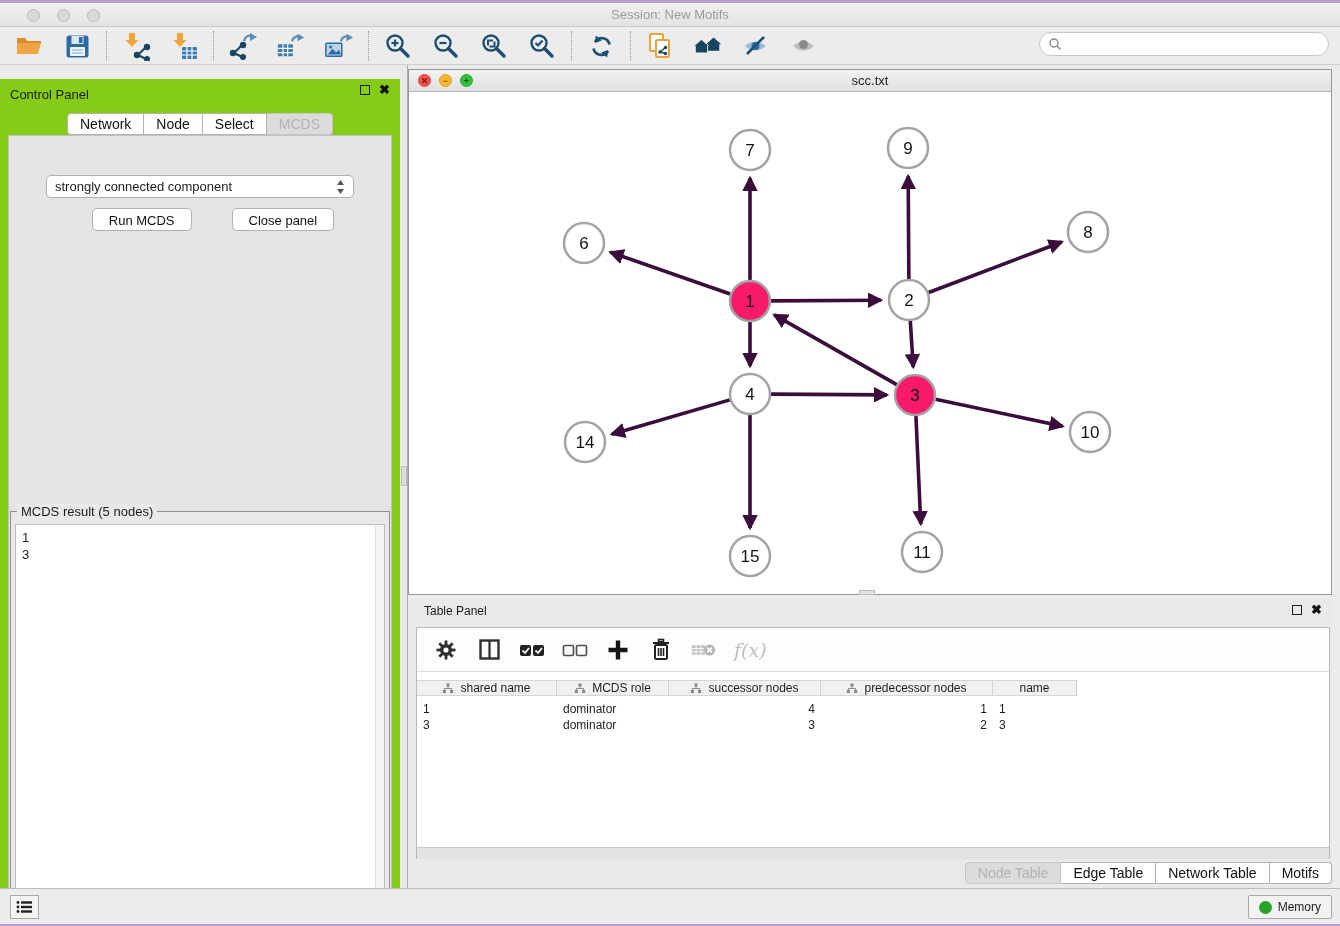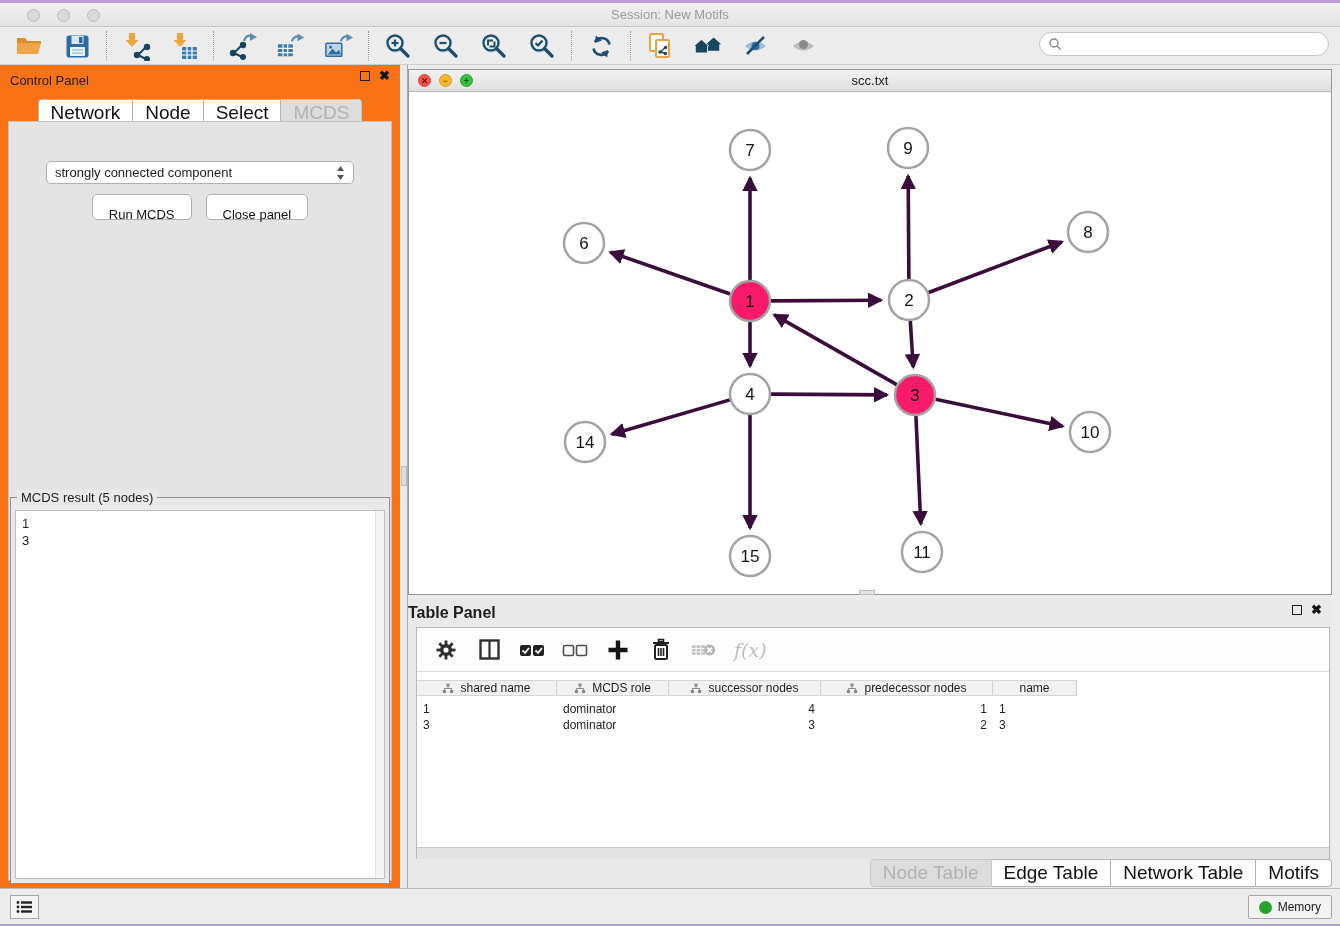--- a/index.html
+++ b/index.html
@@ -20,33 +20,33 @@
   .tb-icon { width:30px; height:30px; display:flex; align-items:center; justify-content:center; cursor:pointer; }
   .search-wrap { position:absolute; right:11px; top:4px; width:290px; height:24px; background:#fff; border:1px solid #c6c6c6; border-radius:12px; display:flex; align-items:center; padding-left:8px; }
   .search-wrap input { border:none; outline:none; background:transparent; font-size:12px; width:250px; font-family:"Liberation Sans",sans-serif; }
 
   
   .panel-head-btns { position:absolute; top:6px; right:10px; display:flex; gap:9px; align-items:center; }
   .float-btn { width:10px; height:10px; border:1.6px solid #1c1c1c; display:inline-block; }
   .close-x { font-size:13px; font-weight:bold; color:#111; line-height:10px; cursor:pointer; }
 
   
-  .control-panel { position:absolute; left:0; top:62px; width:400px; height:828px; background:#f97316; }
+  .control-panel { position:absolute; left:0; top:76px; width:400px; height:828px; background:#84cc16; }
   .cp-title { position:absolute; left:10px; top:8px; font-size:13px; color:#1c1c1c; }
   .seg { display:flex; }
-  .seg .tab { border:1px solid #b3b3b3; border-left:none; background:#fff; color:#111; font-size:19px; padding:2px 12px; cursor:pointer; white-space:nowrap; }
+  .seg .tab { border:1px solid #b3b3b3; border-left:none; background:#fff; color:#111; font-size:14px; padding:2px 12px; cursor:pointer; white-space:nowrap; }
   .seg .tab:first-child { border-left:1px solid #b3b3b3; border-radius:4px 0 0 4px; }
   .seg .tab:last-child { border-radius:0 4px 4px 0; }
   .seg .tab.active { background:#dcdcdc; color:#b2b2b2; border-color:#c6c6c6; }
   .cp-tabs { position:absolute; top:34px; left:0; right:0; display:flex; justify-content:center; }
   .cp-content { position:absolute; left:8px; right:8px; top:56px; bottom:12px; border:1px solid #c2c2c2; background:#e4e4e4; }
   .opt-label { position:absolute; top:18px; left:0; right:0; text-align:center; font-size:13px; }
   .dropdown { position:absolute; top:39px; left:37px; right:37px; height:23px; background:#fff; border:1px solid #b0b0b0; border-radius:5px; display:flex; align-items:center; padding:0 8px; cursor:pointer; }
   .dropdown .dd-val { flex:1; font-size:13px; }
-  .btn { background:#fff; border:1px solid #b0b0b0; border-radius:5px; height:23px; font-size:13px; padding:12px 16px; font-family:"Liberation Sans",sans-serif; cursor:pointer; color:#111; }
+  .btn { background:#fff; border:1px solid #b0b0b0; border-radius:5px; height:23px; font-size:13px; padding:4px 16px; font-family:"Liberation Sans",sans-serif; cursor:pointer; color:#111;margin-left:26px; }
   .cp-btn-row { position:absolute; top:72px; left:0; right:0; display:flex; justify-content:center; gap:14px; }
   .result-fieldset { position:absolute; left:10px; right:10px; top:432px; bottom:9px; border:1px solid #8f8f8f; background:#e9e9e9; }
   .result-legend { position:absolute; top:-8px; left:6px; background:#e9e9e9; padding:0 4px; font-size:13px; }
   .result-area { position:absolute; left:4px; right:4px; top:12px; bottom:4px; background:#fff; border:1px solid #bdbdbd; padding:4px 6px; font-size:13px; white-space:pre; line-height:17px; overflow:hidden; }
   .result-scroll { position:absolute; right:5px; top:13px; bottom:5px; width:9px; background:#f4f4f4; border-left:1px solid #e0e0e0; }
 
   
   .v-divider { position:absolute; left:400px; top:62px; width:8px; height:828px; background:#e9e9e9; border-right:1px solid #ababab; }
   .v-grip { position:absolute; left:1px; top:401px; width:6px; height:20px; background:#dcdcdc; border:1px solid #bdbdbd; }
 
@@ -56,21 +56,21 @@
   .net-title { position:absolute; left:0; right:0; top:3px; text-align:center; font-size:13px; color:#222; }
   .light { position:absolute; top:4px; width:13px; height:13px; border-radius:50%; font-size:9px; font-weight:bold; text-align:center; line-height:12px; cursor:pointer; }
   .light.red { background:#f6534b; border:1px solid #d8443d; color:#7b1410; }
   .light.yellow { background:#f8b62c; border:1px solid #d99c22; color:#8a5d0b; }
   .light.green { background:#35c13f; border:1px solid #2aa32f; color:#0c5211; }
   .net-canvas { position:absolute; top:23px; left:0; right:0; bottom:0; background:#fff; overflow:hidden; }
   .h-grip { position:absolute; left:450px; bottom:-1px; width:16px; height:5px; background:#e3e3e3; border:1px solid #bdbdbd; }
 
   
   .table-panel { position:absolute; left:408px; top:596px; width:924px; height:294px; background:#e9e9e9; }
-  .tp-title { position:absolute; left:0; top:5px; font-size:16px;font-weight:bold; }
+  .tp-title { position:absolute; left:16px; top:5px; font-size:12px; }
   .tp-box { position:absolute; left:8px; right:2px; top:28px; bottom:28px; border:1px solid #b9b9b9; background:#fff; }
   .tp-toolbar { position:absolute; top:0; left:0; right:0; height:44px; background:#fdfdfd; border-bottom:1px solid #dcdcdc; display:flex; align-items:center; gap:17px; padding-left:16px; }
   .tp-icon { width:26px; height:26px; display:flex; align-items:center; justify-content:center; cursor:pointer; }
   .fx-label { font-family:"DejaVu Serif", serif; font-style:italic; font-size:19px; color:#bdbdbd; }
   .thead { position:absolute; top:52px; left:0; height:16px; display:flex; background:#f1f1f1; border-top:1px solid #d6d6d6; border-bottom:1px solid #d6d6d6; }
   .th { display:flex; align-items:center; justify-content:center; gap:6px; font-size:12px; color:#1c1c1c; border-right:1px solid #d0d0d0; height:100%; cursor:pointer; }
   .trow { position:absolute; left:0; height:16px; display:flex; font-size:12px; cursor:pointer; }
   .td { padding:1px 6px; white-space:nowrap; overflow:hidden; }
   .tp-scrollstrip { position:absolute; left:0; right:0; bottom:0; height:17px; background:#e3e3e3; border-top:1px solid #c9c9c9; }
   .tp-tabs { position:absolute; left:0; right:0; bottom:6px; height:28px; display:flex; justify-content:flex-end; align-items:center; background:#e9e9e9; }

